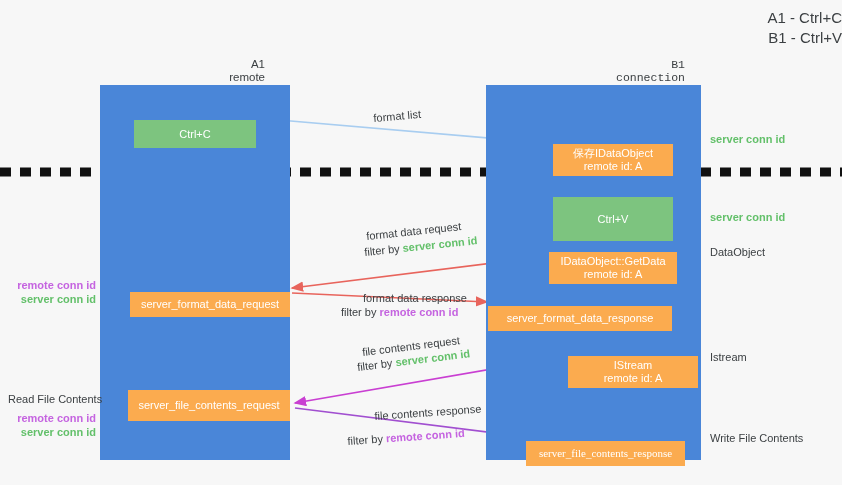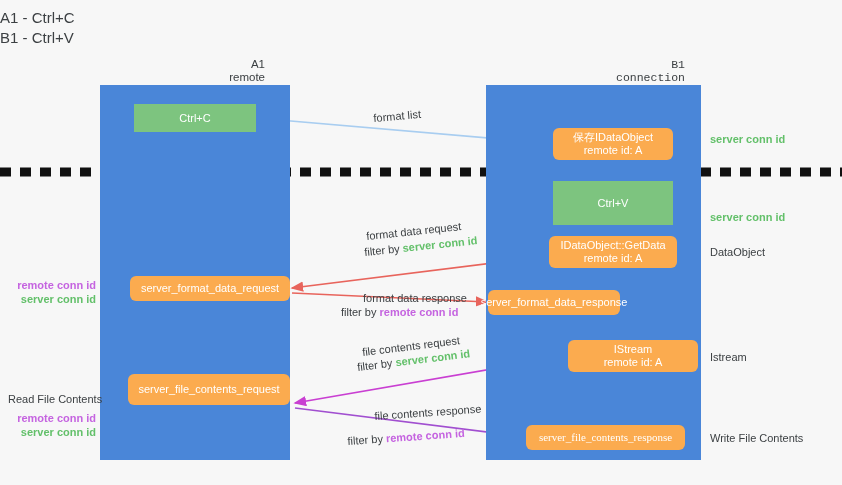--- a/index.html
+++ b/index.html
@@ -19,21 +19,21 @@
     position: absolute;
     inset: 0;
     width: 842px;
     height: 485px;
   }
   .title {
     position: absolute;
     left: 0;
     top: 8px;
     width: 842px;
-    text-align: left;
+    text-align: right;
     font-size: 15px;
     line-height: 20px;
     color: #3c4043;
     white-space: pre-line;
   }
   .col-head {
     position: absolute;
     text-align: right;
     font-size: 11.5px;
     line-height: 13px;
@@ -49,22 +49,23 @@
     box-sizing: border-box;
     display: flex;
     flex-direction: column;
     align-items: center;
     justify-content: center;
     text-align: center;
     color: #ffffff;
     font-size: 11px;
     line-height: 13px;
     white-space: pre-line;
-  }
-  .node.orange { background: #fbab4f; border-radius: 6px; }
+    margin-top: 16px;
+  }
+  .node.orange { background: #fbab4f; }
   .node.green  { background: #7dc47f; }
   .label {
     position: absolute;
     font-size: 11px;
     line-height: 14px;
     color: #3c4043;
     white-space: nowrap;
   }
   .label.green  { color: #63c06a; font-weight: bold; }
   .label.rot-up { transform-origin: left bottom; }
@@ -132,21 +133,21 @@
 <div class="node orange" style="left:553px; top:128px; width:120px; height:32px;">保存IDataObject
 remote id: A</div>
 
 <div class="node green" style="left:553px; top:181px; width:120px; height:44px;">Ctrl+V</div>
 
 <div class="node orange" style="left:549px; top:236px; width:128px; height:32px;">IDataObject::GetData
 remote id: A</div>
 
 <div class="node orange" style="left:130px; top:276px; width:160px; height:25px;">server_format_data_request</div>
 
-<div class="node orange" style="left:488px; top:290px; width:132px; height:25px;">server_format_data_response</div>
+<div class="node orange" style="left:488px; top:290px; width:184px; height:25px;">server_format_data_response</div>
 
 <div class="node orange" style="left:568px; top:340px; width:130px; height:32px;">IStream
 remote id: A</div>
 
 <div class="node orange" style="left:128px; top:374px; width:162px; height:31px;">server_file_contents_request</div>
 
 <div class="node orange" style="left:526px; top:425px; width:159px; height:25px;font-family:Liberation Serif, serif;">server_file_contents_response</div>
 
 <div class="label rot-up" style="left:374px; top:111px; transform: rotate(-5deg);">format list</div>
 

